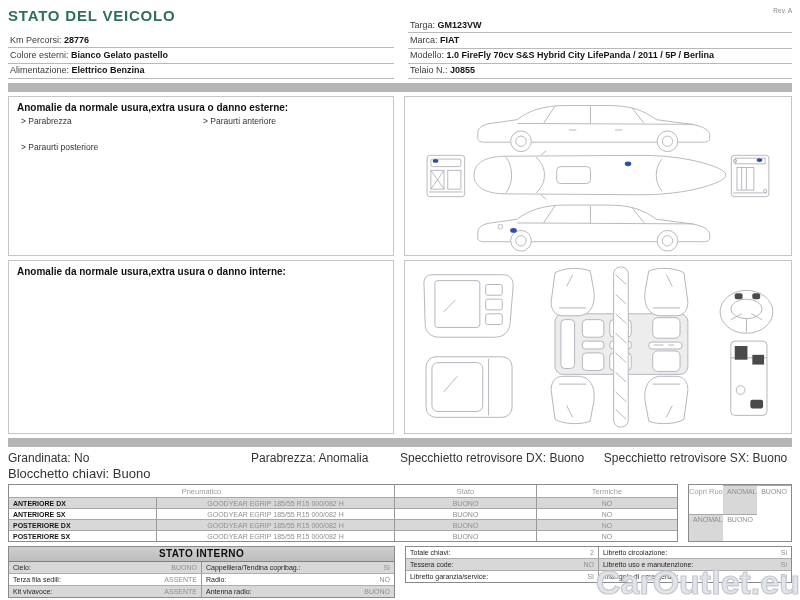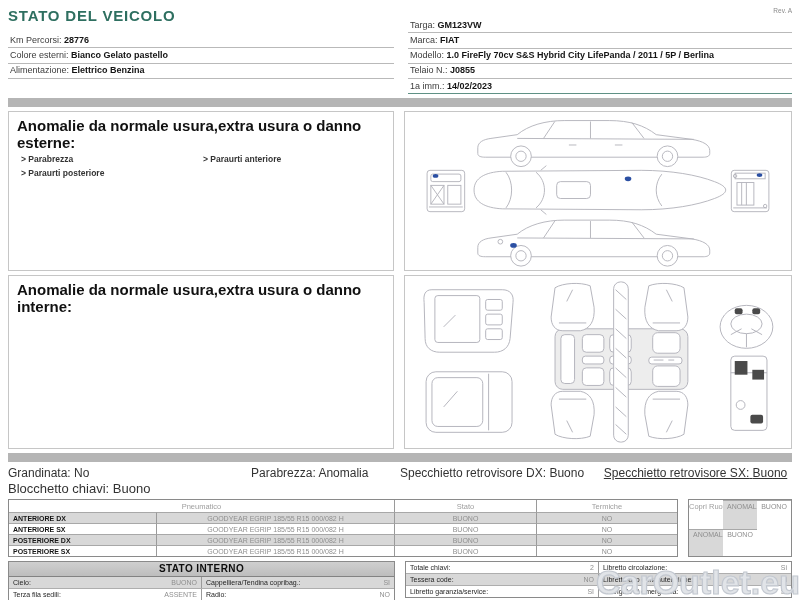--- a/index.html
+++ b/index.html
@@ -23,30 +23,30 @@
   
   .bar{height:9px;background:var(--divider_gray,#b5b5b5);margin:4px 0 4px 0;}
 
   
   .sec{display:flex;gap:10px;margin-bottom:4px;}
   .box{border:1px solid #c6c6c6;background:#fff;}
   .box-left{width:386px;padding:5px 8px;}
   .box-right{flex:1;padding:2px;}
   .sec-ext{height:160px;}
   .sec-int{height:174px;}
-  .anom-title{font-size:15px;font-weight:bold;color:#111;margin-bottom:3px;}
-  .anom-items{display:grid;grid-template-columns:1fr 1fr;font-size:8.5px;color:#333;row-gap:4px;padding-left:4px;font-weight:bold;}
+  .anom-title{font-size:10px;font-weight:bold;color:#111;margin-bottom:3px;}
+  .anom-items{display:grid;grid-template-columns:1fr 1fr;font-size:8.5px;color:#333;row-gap:16px;padding-left:4px;}
   .diagram{width:100%;height:100%;}
 
   
   .sum1{display:flex;font-size:12px;color:#333;margin-top:2px;}
   .sum1 .sumitem:nth-child(1){width:31%;}
   .sum1 .sumitem:nth-child(2){width:19%;}
   .sum1 .sumitem:nth-child(3){width:26%;}
-  .sum1 .sumitem:nth-child(4){width:24%;text-decoration:underline;}
+  .sum1 .sumitem:nth-child(4){width:24%;}
   .sum2{font-size:13px;color:#333;margin:1px 0 3px 0;}
 
   
   .tirewrap{display:flex;margin-bottom:4px;border-radius:23px;}
   .tire-main{display:grid;grid-template-columns:148px 238px 142px 140px;border:1px solid #8a8a8a;width:670px;}
   .tcell{font-size:7px;padding:1.5px 4px;border-top:1px solid #a8a8a8;color:#8f8f8f;text-align:center;white-space:nowrap;overflow:hidden;}
   .tcell.poslab{font-weight:bold;color:#161616;text-align:left;}
   .tcell.bR{border-right:1px solid #9a9a9a;}
   .thead{font-size:7.5px;color:#9e9e9e;text-align:center;padding:1.5px 0;border-top:none;}
   .span2{grid-column:1 / span 2;}
@@ -103,24 +103,20 @@
         <span class="val">FIAT</span>
       </div>
       <div class="frow">
         <span class="lab">Modello:</span>
         <span class="val">1.0 FireFly 70cv S&amp;S Hybrid City LifePanda / 2011 / 5P / Berlina</span>
       </div>
       <div class="frow">
         <span class="lab">Telaio N.:</span>
         <span class="val">J0855</span>
       </div>
-      <div class="frow teal-end">
-        <span class="lab">1a imm.:</span>
-        <span class="val">14/02/2023</span>
-      </div>
     </div>
   </div>
 
   <div class="bar"></div>
 
   <div class="sec sec-ext">
     <div class="box box-left">
       <div class="anom-title">Anomalie da normale usura,extra usura o danno esterne:</div>
       <div class="anom-items">
         <span>&gt; Parabrezza</span>

